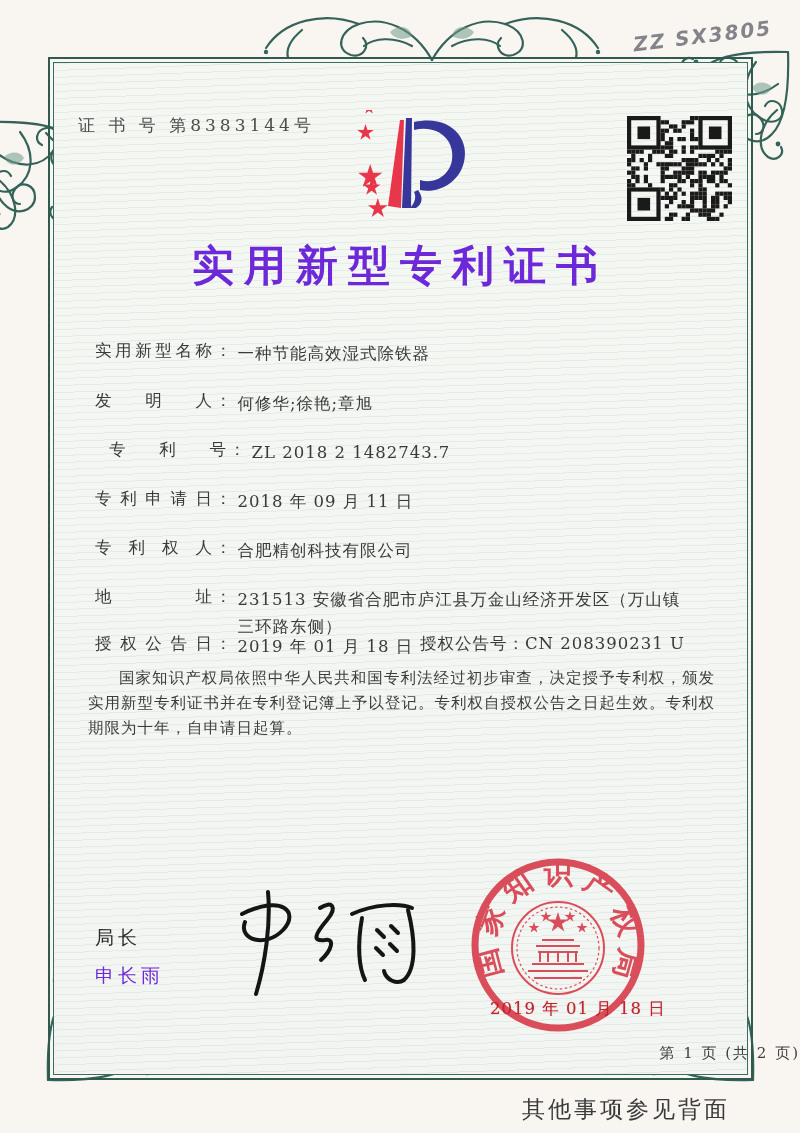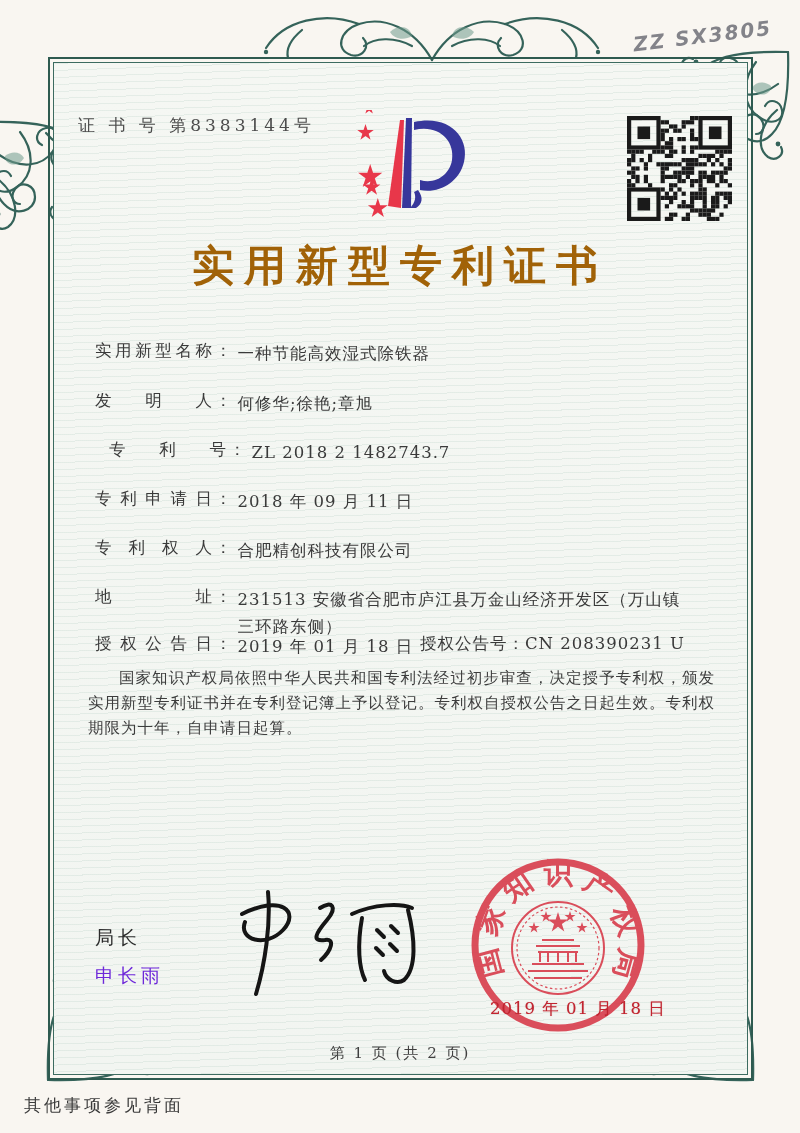--- a/index.html
+++ b/index.html
@@ -38,21 +38,21 @@
     position:absolute; left:78px; top:114px;
     font-size:17px; color:#4c4c4c; letter-spacing:4px;
   }
   
   .logo{ position:absolute; left:338px; top:110px; }
   .qr{ position:absolute; left:627px; top:116px; }
   
   .title{
     position:absolute; left:0; right:0; top:238px;
     text-align:center; font-size:42px; font-weight:600;
-    letter-spacing:10px; color:#a16207;
+    letter-spacing:10px; color:#6d28d9;
   }
   
   .field{ position:absolute; left:95px; font-size:16.5px; color:#3a3a3a; }
   .field .lbl{
     display:inline-block; width:118px; vertical-align:top;
     text-align:justify; text-align-last:justify; letter-spacing:1px;
   }
   .field .colon{ display:inline-block; vertical-align:top; margin:0 6px 0 2px; }
   .field .val{
     display:inline-block; vertical-align:top; max-width:455px;
@@ -79,26 +79,26 @@
   .signature{ position:absolute; left:212px; top:882px; }
   
   .seal{ position:absolute; left:468px; top:850px; }
   .seal-date{
     position:absolute; left:490px; top:998px;
     font-size:16.5px; color:#c0242f; letter-spacing:1px; white-space:nowrap;
     text-shadow:0 0 1px rgba(192,36,47,.4);
   }
   
   .page-num{
-    position:absolute; left:0; right:0; top:1044px; text-align:center;
+    position:absolute; left:0; right:0; top:1044px; text-align:right;
     font-size:15px; color:#3f3f3f; letter-spacing:2px;
   }
   .back-note{
-    position:absolute; left:0; right:70px; top:1094px; text-align:left;
-    font-size:17px; color:#3a3a3a; letter-spacing:3px;padding-left:24px;
+    position:absolute; left:0; right:70px; top:1094px; text-align:right;
+    font-size:23px; color:#3a3a3a; letter-spacing:3px;padding-left:24px;
   }
   
   .orn{ position:absolute; color:#35635a; }
   .orn-garland{ left:262px; top:6px; }
   .orn-tr{ right:10px; top:50px; transform:scaleY(-1); }
   .orn-tl{ left:-14px; top:120px; transform:scale(-1,-1); }
   .orn-br{ left:625px; top:952px; }
   .orn-bl{ left:46px; top:952px; transform:scaleX(-1); }
 </style>
 </head>

